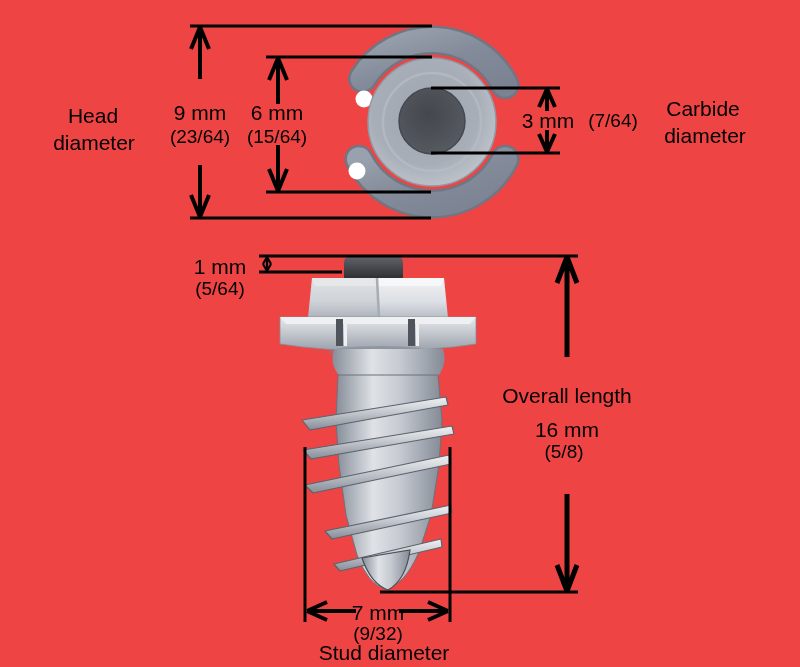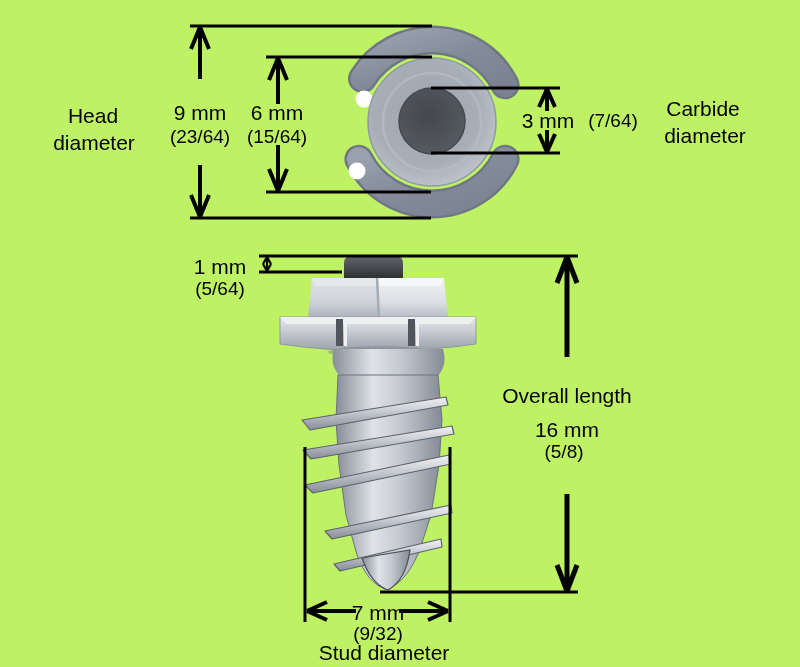--- a/index.html
+++ b/index.html
@@ -1,19 +1,19 @@
 <!DOCTYPE html>
 <html><head>
 <meta charset="utf-8">
 <style>
   html,body{margin:0;padding:0;background:#ffffff;}
   .stage{
     position:relative;
     width:800px;height:667px;
-    background:#bef264;
+    background:#ef4444;
     overflow:hidden;
     font-family:"Liberation Sans", sans-serif;
   }
   svg{display:block;}
   text{
     font-family:"Liberation Sans", sans-serif;
     fill:#000000;
   }
   .t-main{font-size:21px;}
   .t-frac{font-size:19px;}

